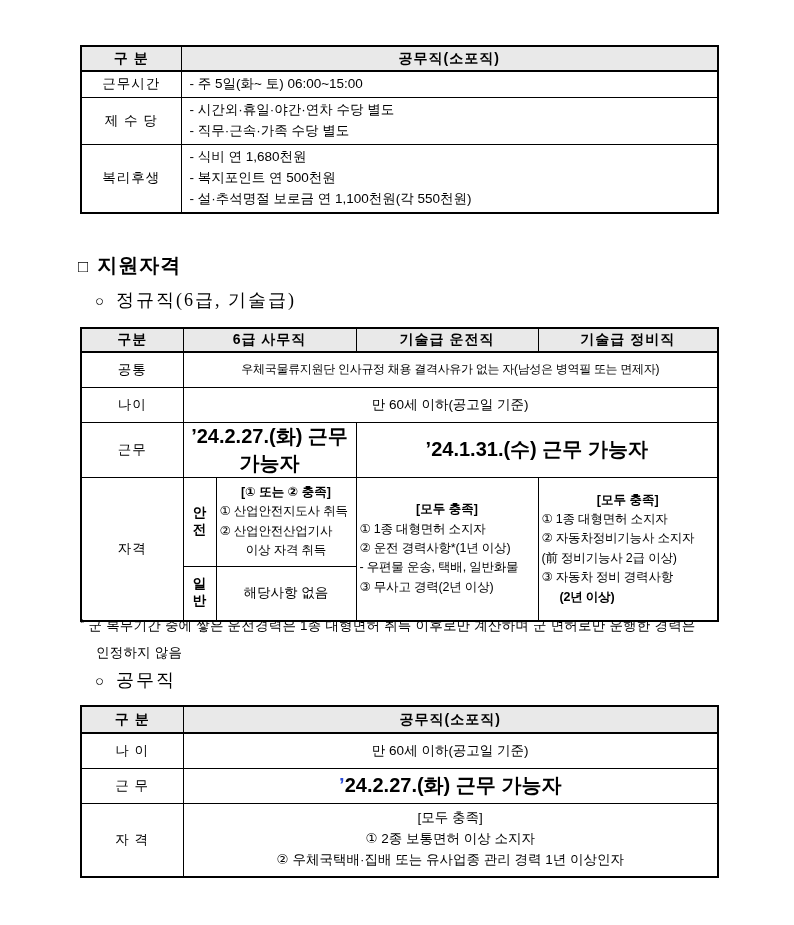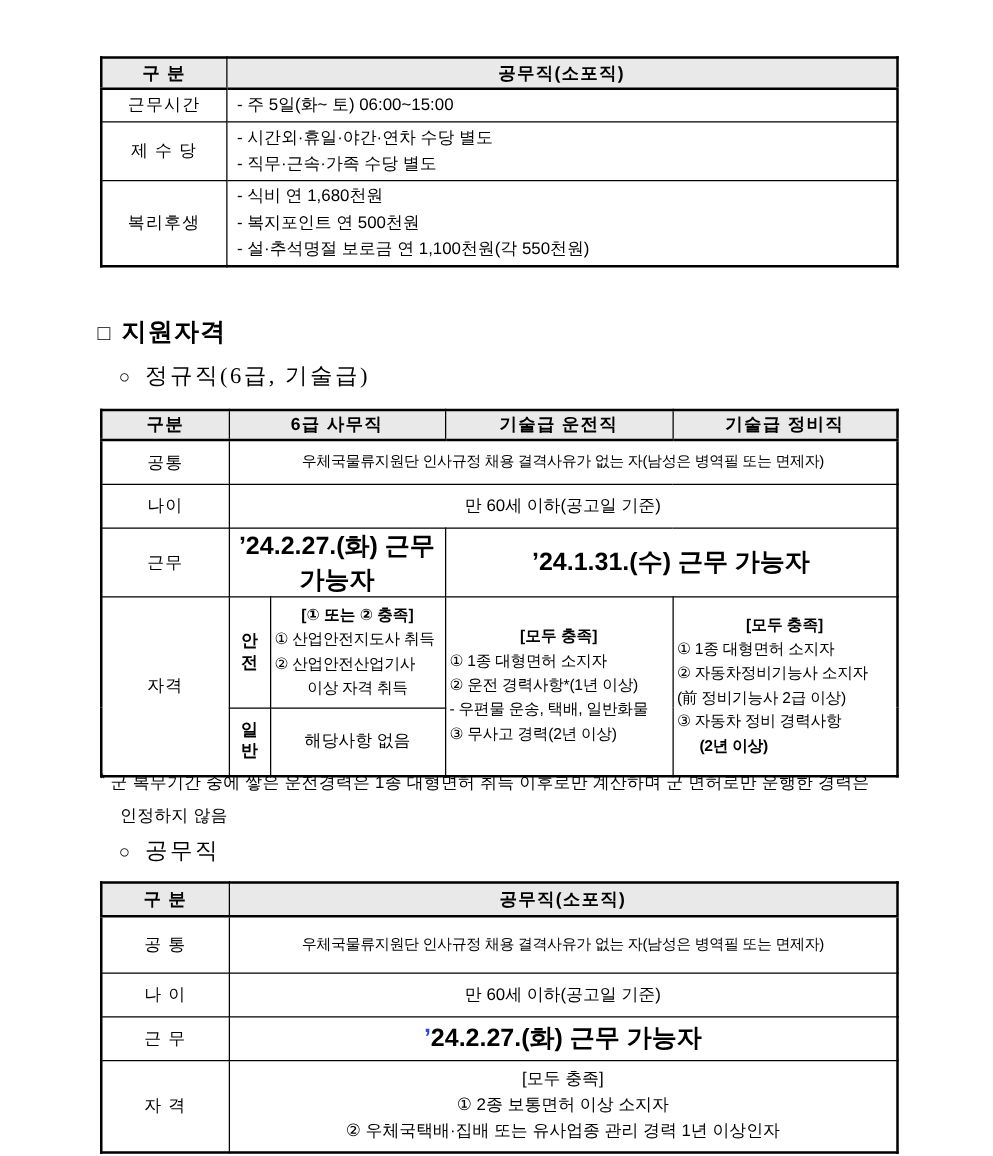--- a/index.html
+++ b/index.html
@@ -167,24 +167,20 @@
   <table class="t" style="top:705px;">
     <colgroup>
         <col style="width:102px">
         <col>
       </colgroup>
     <tbody>
         <tr class="head" style="height:27px;">
       <th>구 분</th>
       <th>공무직(소포직)</th>
     </tr>
-    <tr style="height:45px;">
-      <td class="lbl">공 통</td>
-      <td class="wide-c">우체국물류지원단 인사규정 채용 결격사유가 없는 자(남성은 병역필 또는 면제자)</td>
-    </tr>
     <tr style="height:35px;">
       <td class="lbl">나 이</td>
       <td class="c">만 60세 이하(공고일 기준)</td>
     </tr>
     <tr style="height:35px;">
       <td class="lbl">근 무</td>
       <td class="date"><span class="blue-apo">’</span><span>24.2.27.(화) 근무 가능자</span></td>
     </tr>
     <tr style="height:74px;">
       <td class="lbl">자 격</td>

